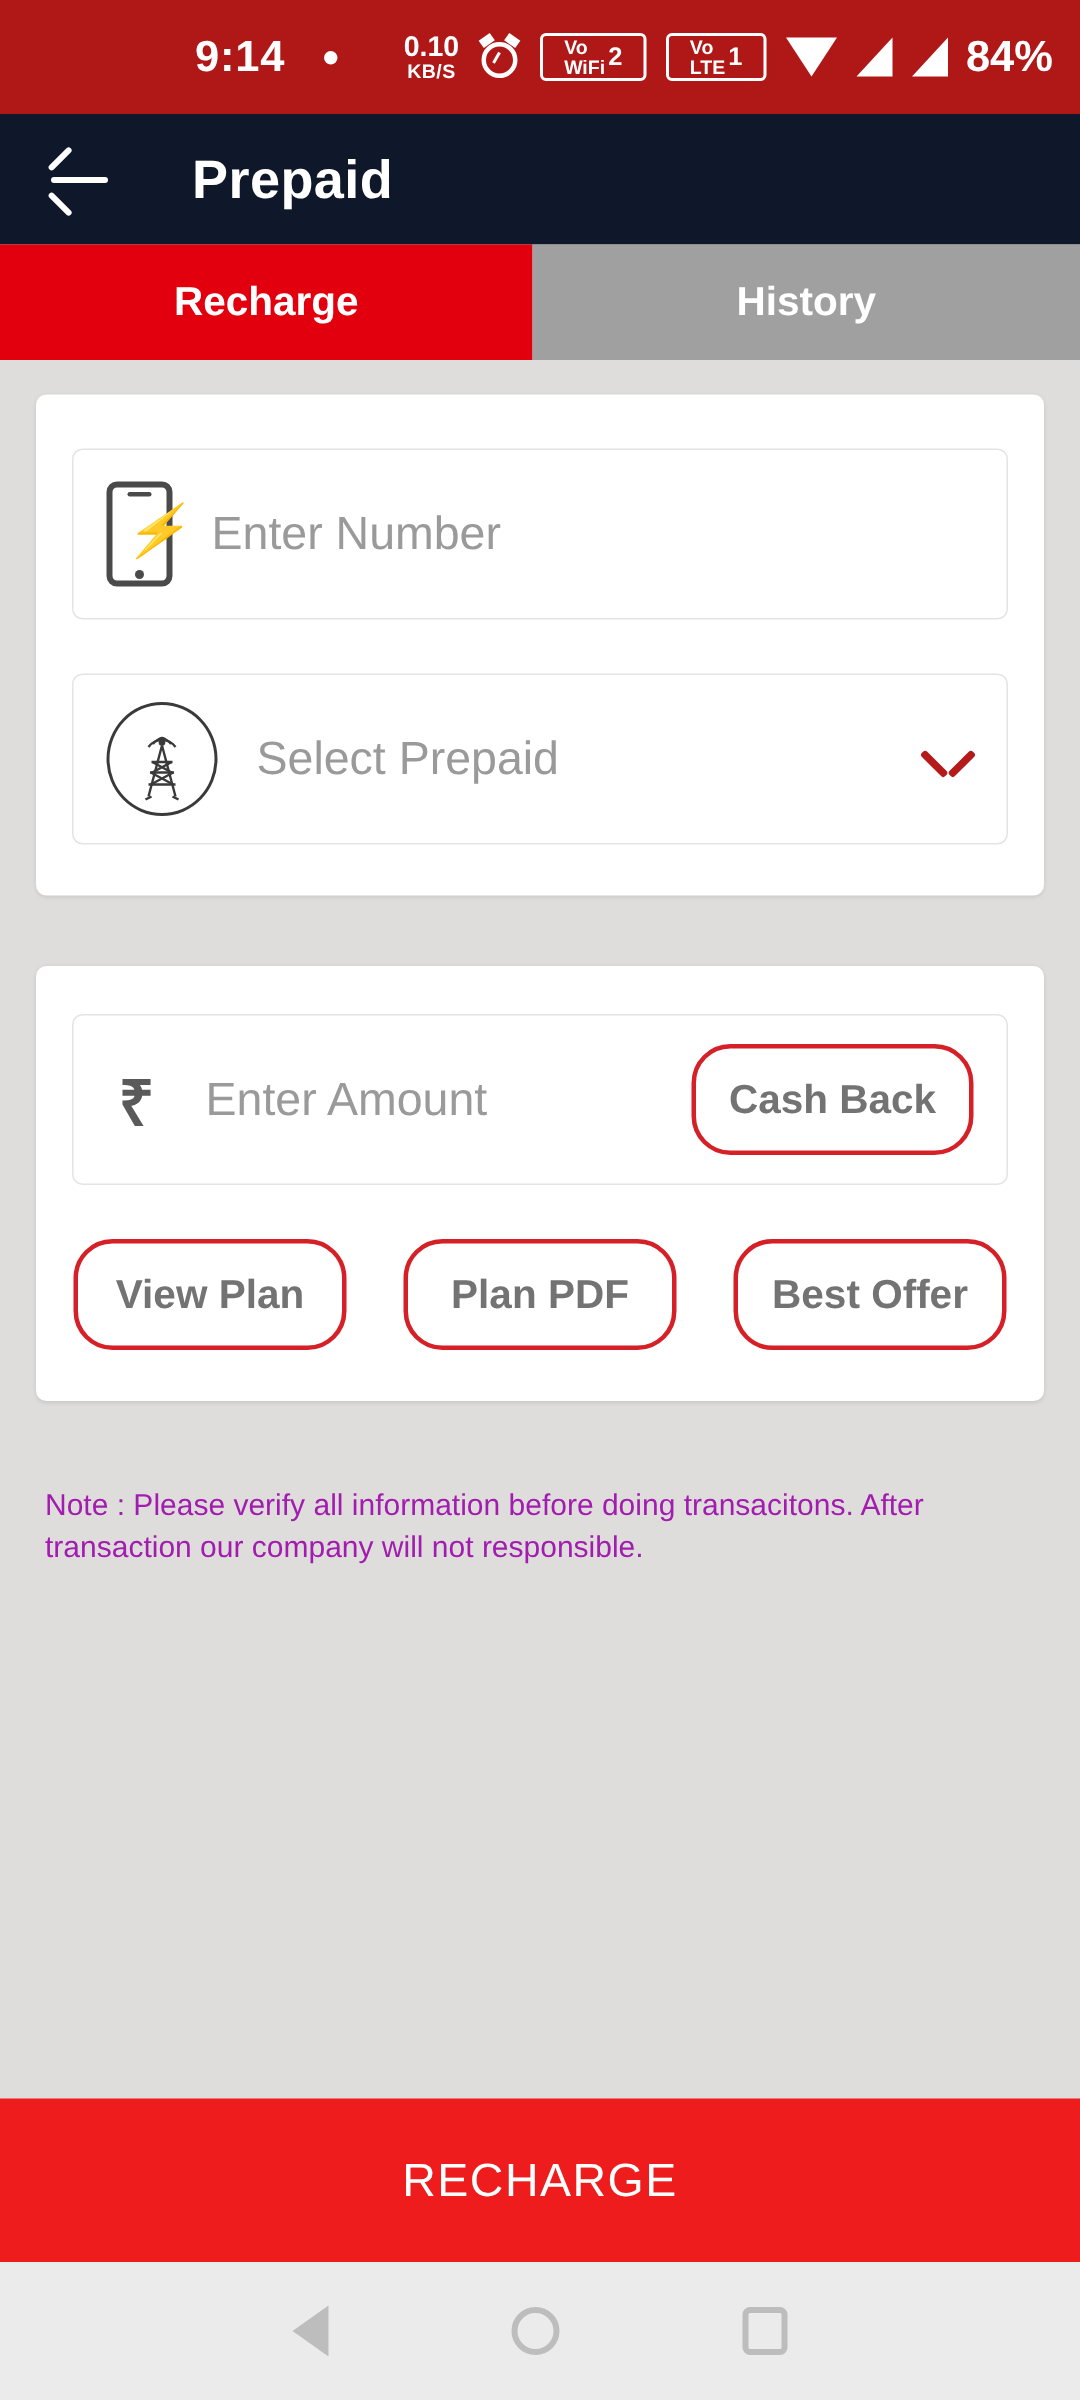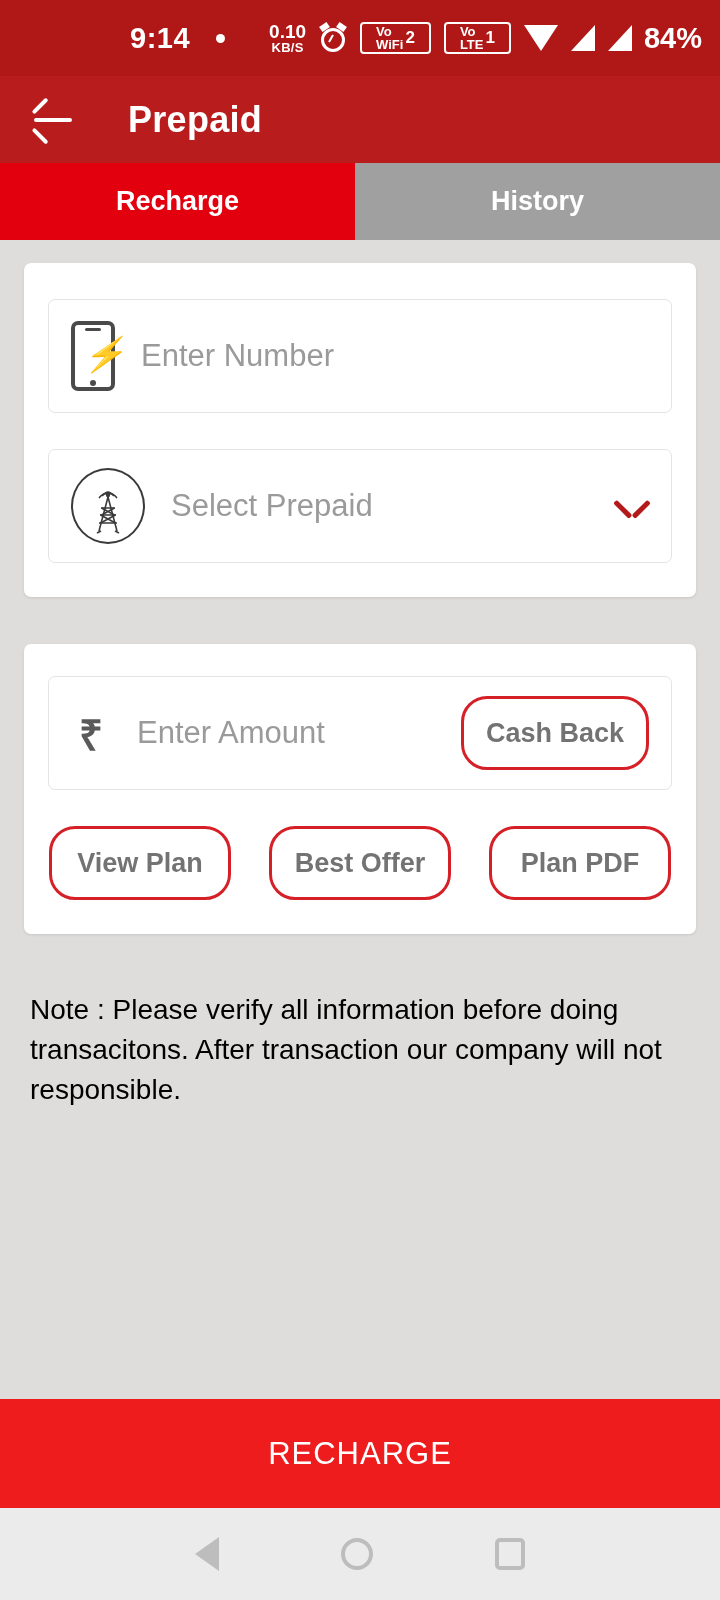--- a/index.html
+++ b/index.html
@@ -50,21 +50,21 @@
     border-top: 26px solid #fff;
   }
   .sig {
     width: 0; height: 0;
     border-left: 24px solid transparent; border-bottom: 26px solid #fff;
   }
   .sb-batt { font-size: 29px; font-weight: bold; margin-left: 12px; }
 
   
   .appbar {
-    height: 87px; background: #b91c1c; display: flex; align-items: center; padding-left: 32px;
+    height: 87px; background: #0f172a; display: flex; align-items: center; padding-left: 32px;
   }
   .back-arrow { width: 46px; height: 36px; position: relative; }
   .back-arrow .shaft {
     position: absolute; left: 2px; top: 16px; width: 38px; height: 4px; background: #fff; border-radius: 2px;
   }
   .back-arrow .h1, .back-arrow .h2 {
     position: absolute; left: 1px; width: 20px; height: 4px; background: #fff; border-radius: 2px;
   }
   .back-arrow .h1 { top: 9px; transform-origin: left center; transform: rotate(-45deg); }
   .back-arrow .h2 { top: 25px; transform-origin: left center; transform: rotate(45deg); }
@@ -133,21 +133,21 @@
     background: #fff; font-size: 27px; font-weight: bold;
     display: flex; align-items: center; justify-content: center;
     font-family: "Liberation Sans", sans-serif;
   }
   .cashback { height: 74px; padding: 0 22px; margin-left: auto; }
   .btn-row { display: flex; justify-content: space-between; margin-top: 36px; padding: 0 1px; }
   .btn-row .pill { height: 74px; min-width: 182px; padding: 0 20px; }
 
   
   .note {
-    margin: 56px 30px 0; color: #000000; font-size: 28px; line-height: 1.42;
+    margin: 56px 30px 0; color: #a21caf; font-size: 20px; line-height: 1.42;
   }
 
   
   .recharge-bar {
     position: absolute; left: 0; right: 0; top: 1399px; height: 109px;
     background: #ee1c1c; display: flex; align-items: center; justify-content: center;
   }
   .recharge-bar span { color: #fff; font-size: 31px; letter-spacing: 1px; }
 
   
@@ -268,22 +268,22 @@
     <div class="card two">
 
       <div class="field">
         <span class="rupee">₹</span>
         <span class="ph">Enter Amount</span>
         <span class="pill cashback">Cash Back</span>
       </div>
 
       <div class="btn-row">
         <span class="pill">View Plan</span>
+        <span class="pill">Plan PDF</span>
         <span class="pill">Best Offer</span>
-        <span class="pill">Plan PDF</span>
       </div>
 
     </div>
 
     <div class="note">Note : Please verify all information before doing transacitons. After transaction our company will not responsible.</div>
   </div>
 
   <div class="recharge-bar">
     <span>RECHARGE</span>
   </div>

